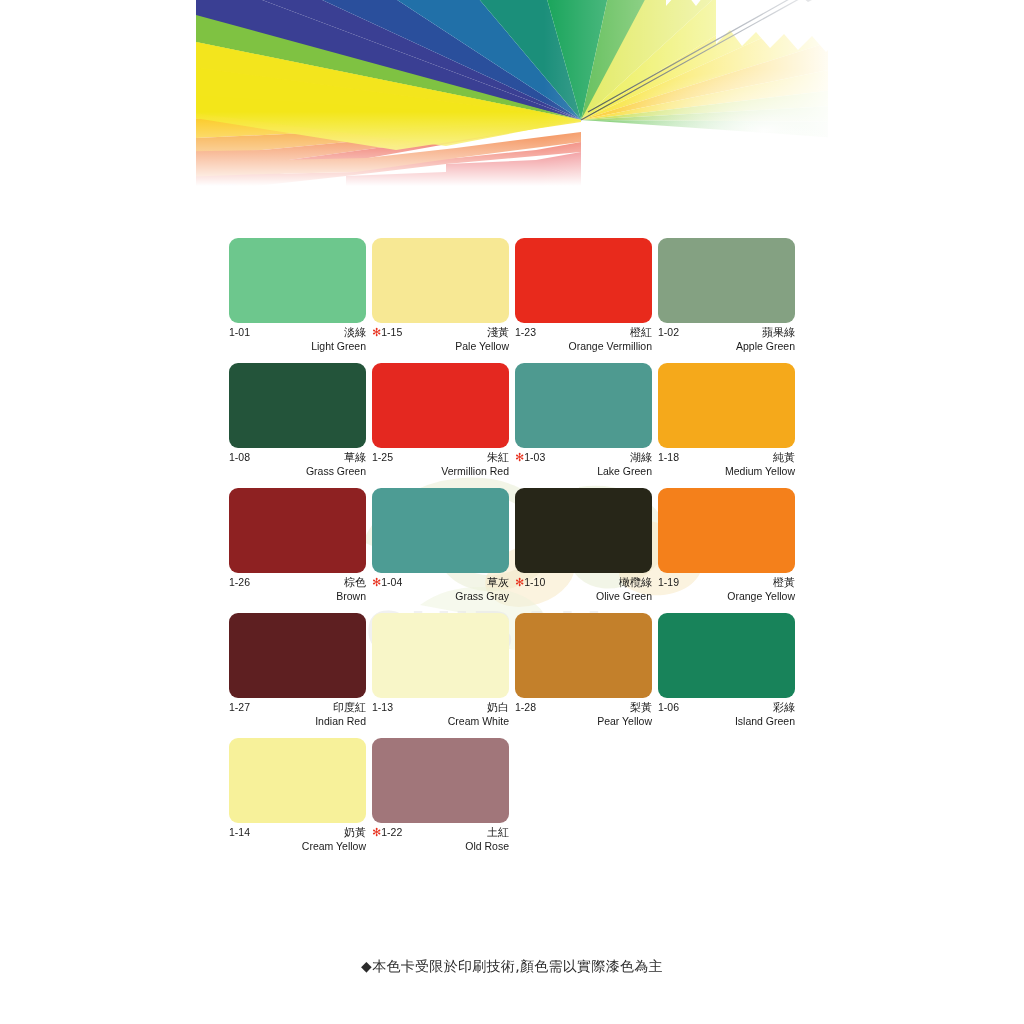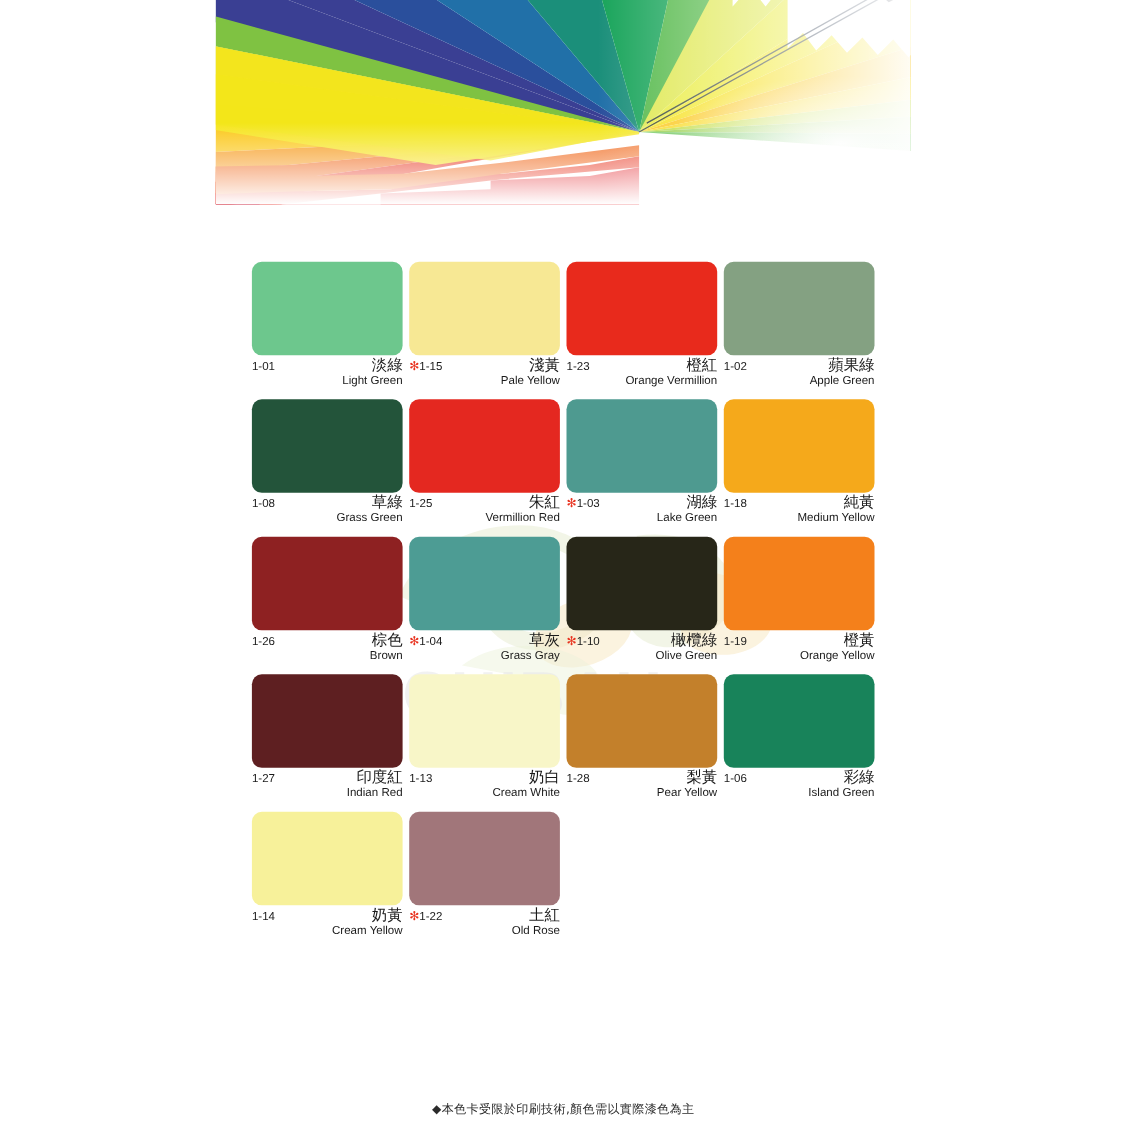--- a/index.html
+++ b/index.html
@@ -67,22 +67,22 @@
   }
   .code {
     letter-spacing: 0px;
   }
   .star {
     color: #e8301d;
     font-size: 11px;
     margin-right: 0px;
   }
   .cn {
-    font-family: Liberation Serif, serif;
-    font-size: 14px;
+    font-family: Liberation Mono, monospace;
+    font-size: 11px;
     color: #1a1a1a;
   }
   .label-row2 {
     text-align: right;
     font-size: 10.5px;
     color: #1a1a1a;
     line-height: 13px;
     white-space: nowrap;
   }
 
@@ -95,25 +95,25 @@
     height: 250px;
     pointer-events: none;
     opacity: 0.32;
   }
   .watermark svg { display: block; }
 
   
   .footer {
     position: absolute;
     left: 0;
-    top: 1001px;
+    top: 958px;
     width: 1024px;
     text-align: center;
     font-family: "DejaVu Sans", "Liberation Sans", sans-serif;
-    font-size: 11px;
+    font-size: 14px;
     color: #2b2b2b;
     letter-spacing: 0.3px;
   }
 </style>
 </head>
 <body>
 
 <div class="banner">
   <svg class="banner-svg" viewBox="0 0 632 186" preserveAspectRatio="none">
     <defs>

